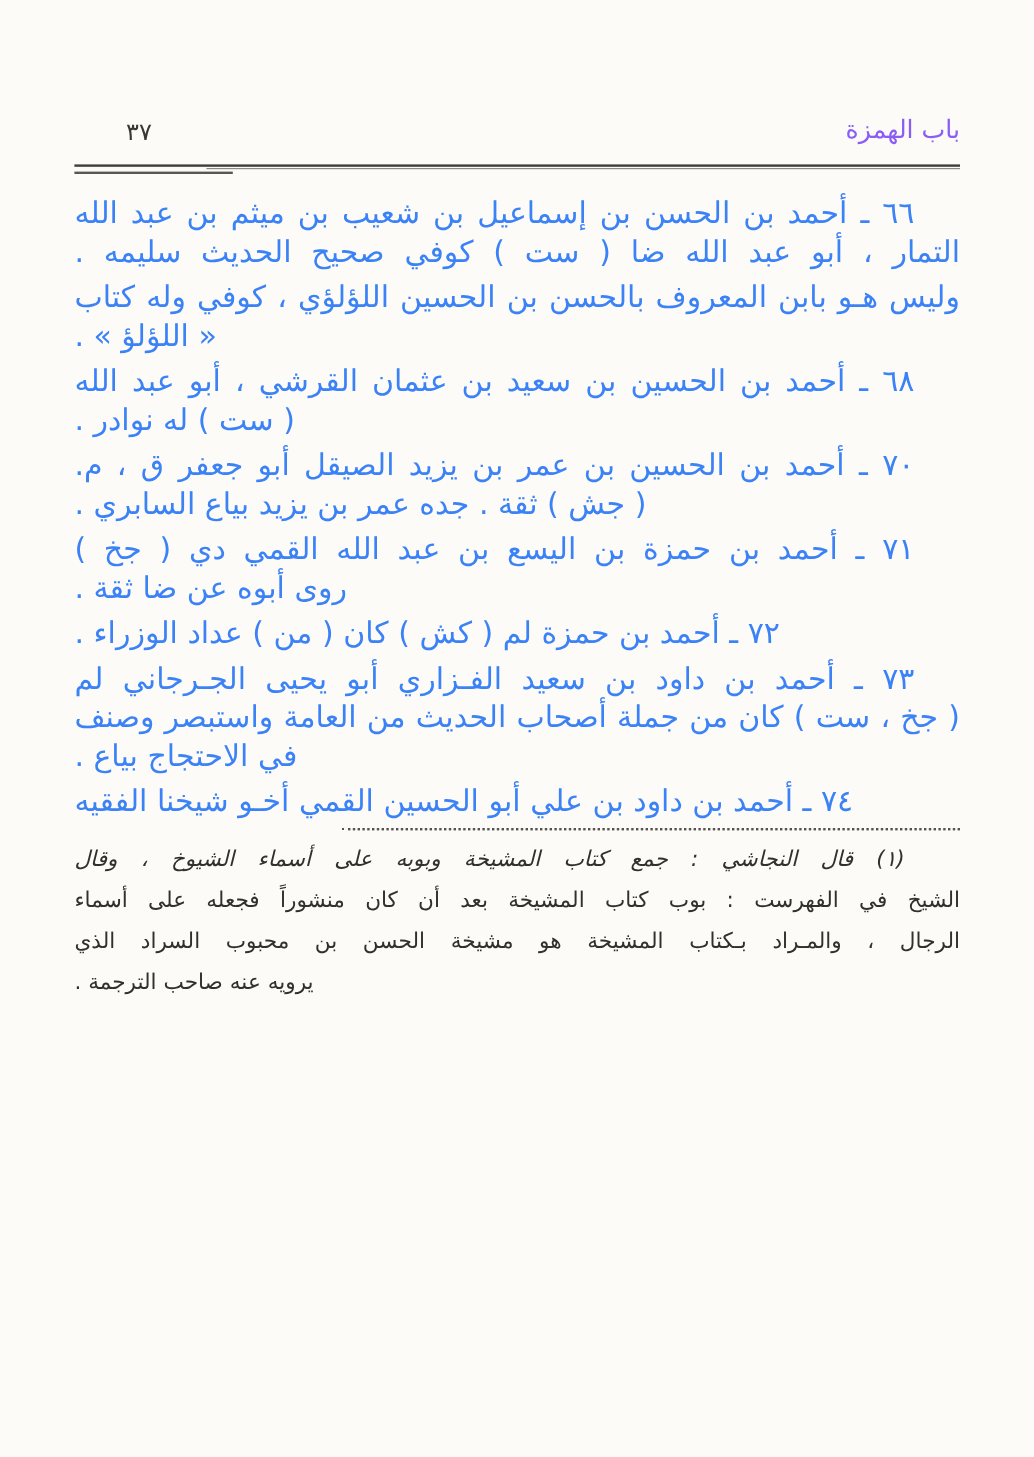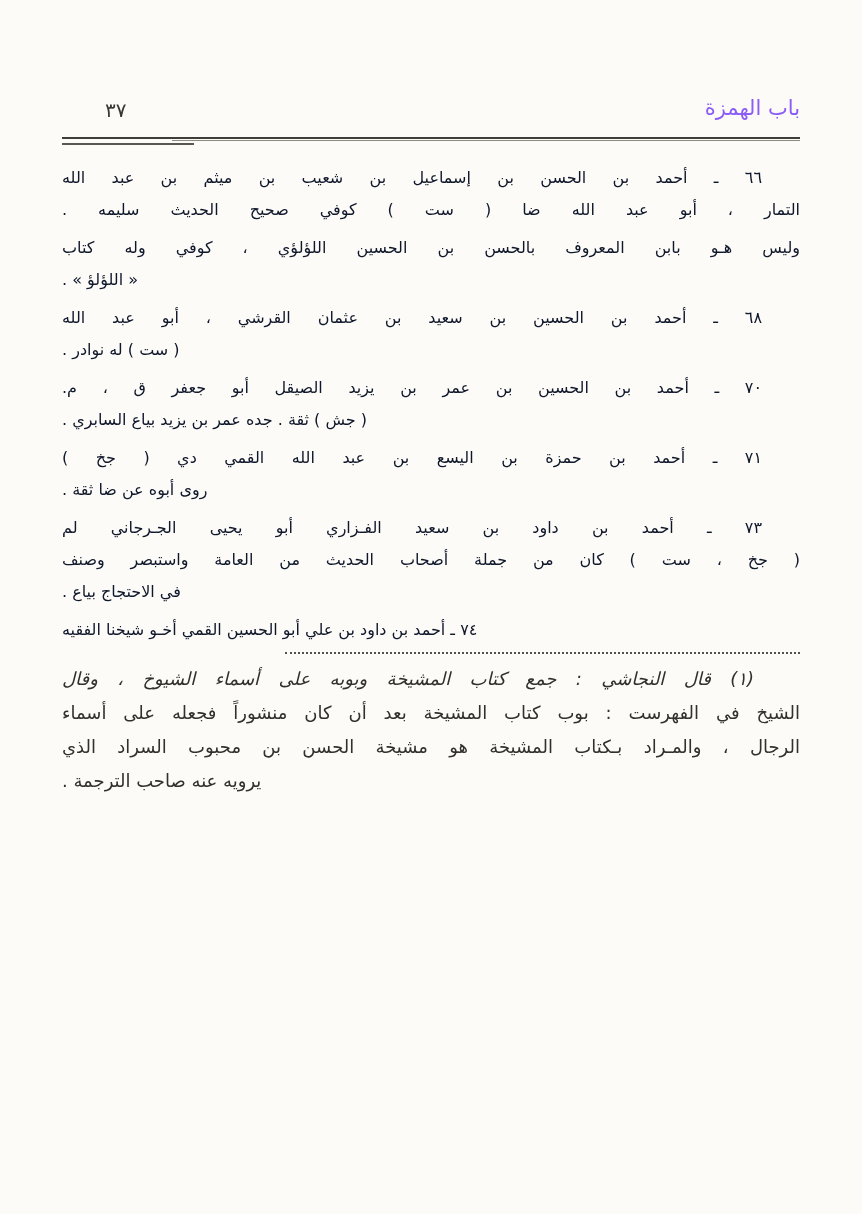--- a/index.html
+++ b/index.html
@@ -60,23 +60,23 @@
     position: absolute;
     top: 6px; left: 0;
     width: 132px;
     height: 2px;
     background: #5a5750;
   }
   
   .body-text {
     direction: rtl;
     margin-top: 15px;
-    font-size: 16px;
+    font-size: 25px;
     line-height: 32px;
-    color: #0f172a;
+    color: #3b82f6;
   }
   .entry { margin-bottom: 6px; }
   .line {
     text-align: left;
     white-space: normal;
   }
   .k-first-j {
     padding-right: 38px;
     text-align: justify;
     text-align-last: justify;
@@ -147,20 +147,23 @@
       </div>
       <div class="entry">
         <div class="line k-first-j">٧٠ ـ أحمد بن الحسين بن عمر بن يزيد الصيقل أبو جعفر ق ، م.</div>
         <div class="line k-mid">( جش ) ثقة . جده عمر بن يزيد بياع السابري .</div>
       </div>
       <div class="entry">
         <div class="line k-first-j">٧١ ـ أحمد بن حمزة بن اليسع بن عبد الله القمي دي ( جخ )</div>
         <div class="line k-short">روى أبوه عن ضا ثقة .</div>
       </div>
       <div class="entry">
+        <div class="line k-first">٧٢ ـ أحمد بن حمزة لم ( كش ) كان ( من ) عداد الوزراء .</div>
+      </div>
+      <div class="entry">
         <div class="line k-first-j">٧٣ ـ أحمد بن داود بن سعيد الفـزاري أبو يحيى الجـرجاني لم</div>
         <div class="line k-flush">( جخ ، ست ) كان من جملة أصحاب الحديث من العامة واستبصر وصنف</div>
         <div class="line k-short">في الاحتجاج بياع .</div>
       </div>
       <div class="entry">
         <div class="line k-first">٧٤ ـ أحمد بن داود بن علي أبو الحسين القمي أخـو شيخنا الفقيه</div>
       </div>
     </div>
 
   <div class="footnote-sep"></div>

